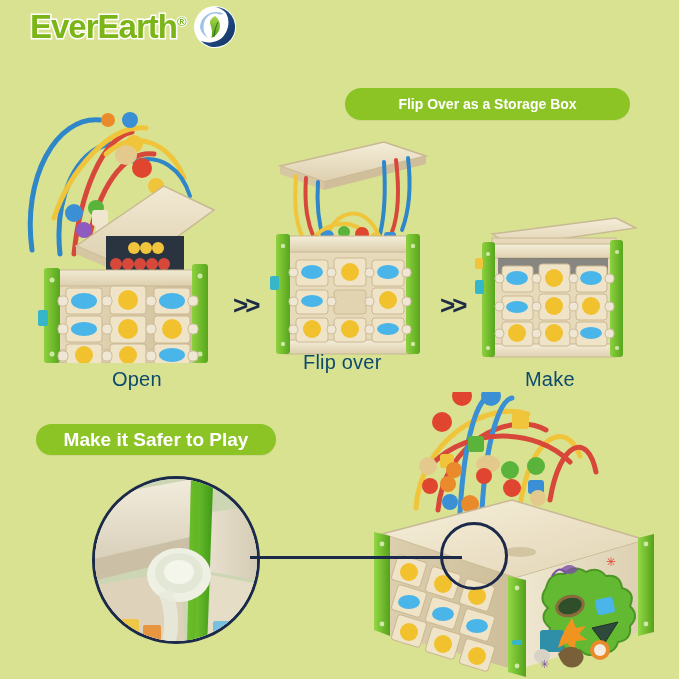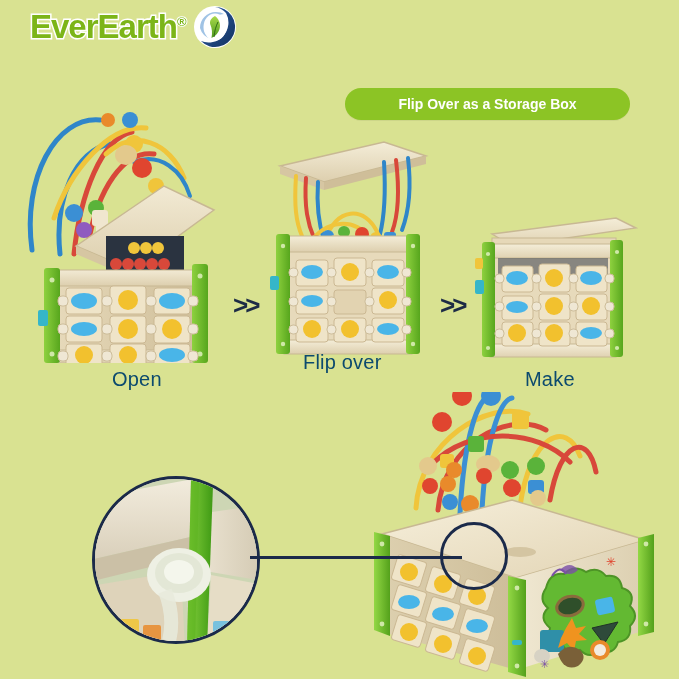--- a/index.html
+++ b/index.html
@@ -372,20 +372,21 @@
         <rect x="101" y="117" width="9" height="9" rx="4"></rect>
           <rect x="137" y="117" width="9" height="9" rx="4"></rect>
       </g>
       <rect x="7" y="68" width="9" height="14" rx="2" fill="#35b6c9"></rect>
       <rect x="7" y="46" width="8" height="11" rx="2" fill="#f0c53b"></rect>
     </svg>
   </div>
 
   <div class="caption" id="cap-store">Make</div>
 
+  <div class="banner" id="banner-safety">Make it Safer to Play</div>
 
   <div class="fig" id="fig-hero">
     <svg viewBox="0 0 310 285" width="310" height="285">
       <defs>
         <linearGradient id="woodT" x1="0" y1="0" x2="1" y2="1">
           <stop offset="0" stop-color="#f6efdb"></stop>
             <stop offset="1" stop-color="#e2d4b4"></stop>
         </linearGradient>
         <linearGradient id="woodL" x1="0" y1="0" x2="1" y2="0">
           <stop offset="0" stop-color="#ddd0af"></stop>

